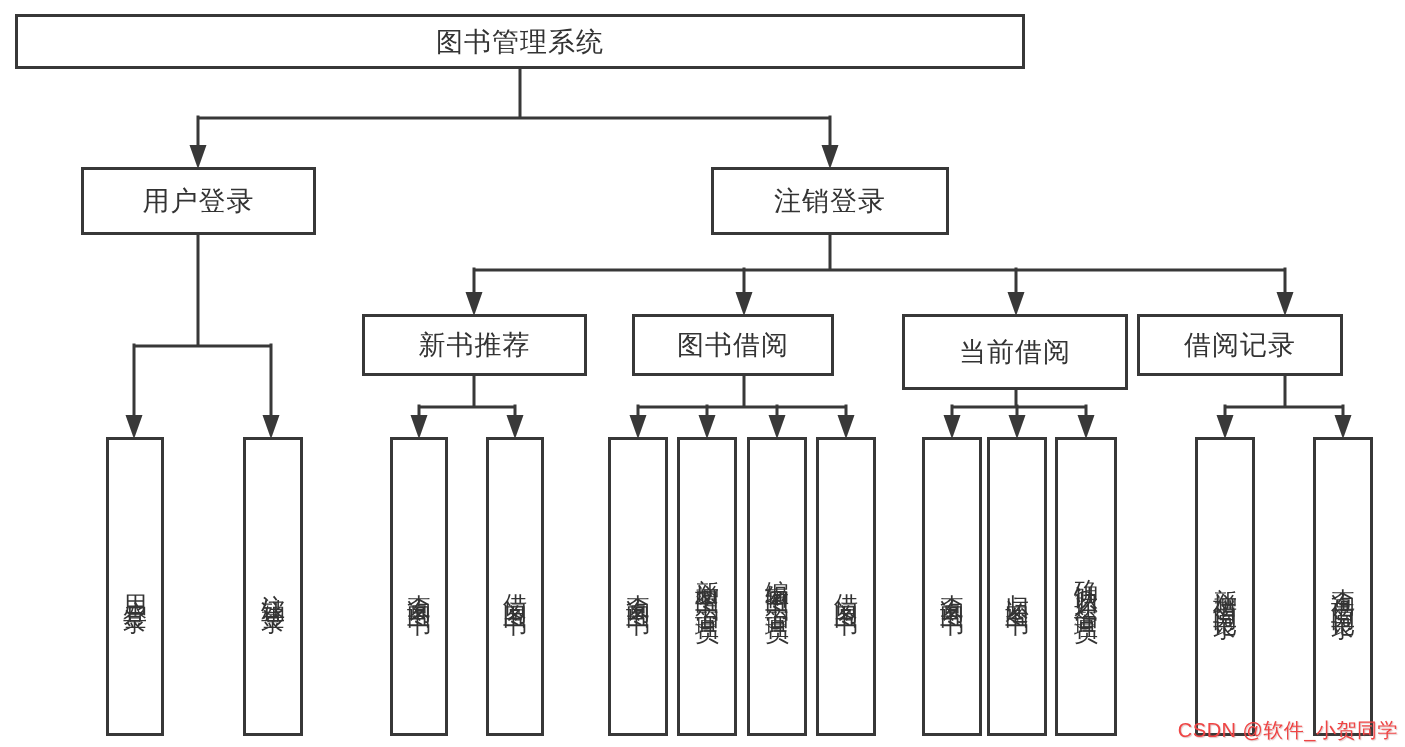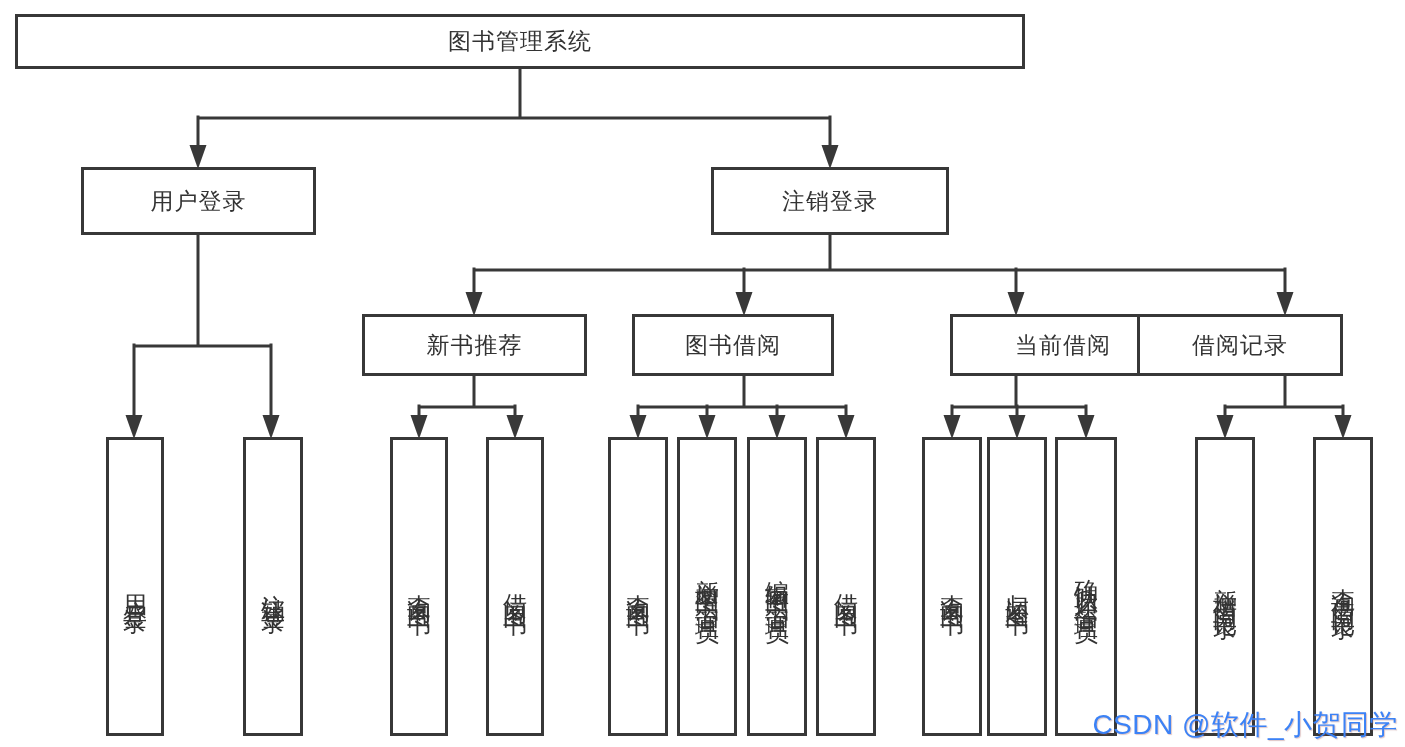--- a/index.html
+++ b/index.html
@@ -15,38 +15,38 @@
     position:absolute;
     box-sizing:border-box;
     background:#ffffff;
     border:3px solid #383838;
     display:flex;
     align-items:center;
     justify-content:center;
   }
   .node .lbl{
     color:#333333;
-    font-size:23px;
+    font-size:27px;
     letter-spacing:1px;
     white-space:nowrap;
   }
   .node.v .lbl{
     writing-mode:vertical-lr;
     text-orientation:mixed;
     white-space:normal;
     font-size:24px;
     line-height:1;
     letter-spacing:6px;
   }
   .watermark{
     position:absolute;
     right:7px;
     bottom:3px;
-    font-size:28px;
-    color:#3b82f6;
+    font-size:20px;
+    color:#ef4444;
     letter-spacing:0.5px;
     text-shadow:1px 1px 1px rgba(160,90,90,0.35);
     white-space:nowrap;
   }
 </style>
 </head>
 <body>
 
 <div class="stage">
 
@@ -93,21 +93,21 @@
   <div class="node h" style="left:711px;top:167px;width:238px;height:68px">
     <span class="lbl">注销登录</span>
   </div>
 
   <div class="node h" style="left:362px;top:314px;width:225px;height:62px">
     <span class="lbl">新书推荐</span>
   </div>
   <div class="node h" style="left:632px;top:314px;width:202px;height:62px">
     <span class="lbl">图书借阅</span>
   </div>
-  <div class="node h" style="left:950px;top:314px;width:226px;height:62px">
+  <div class="node h" style="left:902px;top:314px;width:226px;height:76px">
     <span class="lbl">当前借阅</span>
   </div>
   <div class="node h" style="left:1137px;top:314px;width:206px;height:62px">
     <span class="lbl">借阅记录</span>
   </div>
 
   <div class="node v" style="left:106px;top:437px;width:58px;height:299px">
     <span class="lbl">用户登录</span>
   </div>
   <div class="node v" style="left:243px;top:437px;width:60px;height:299px">

